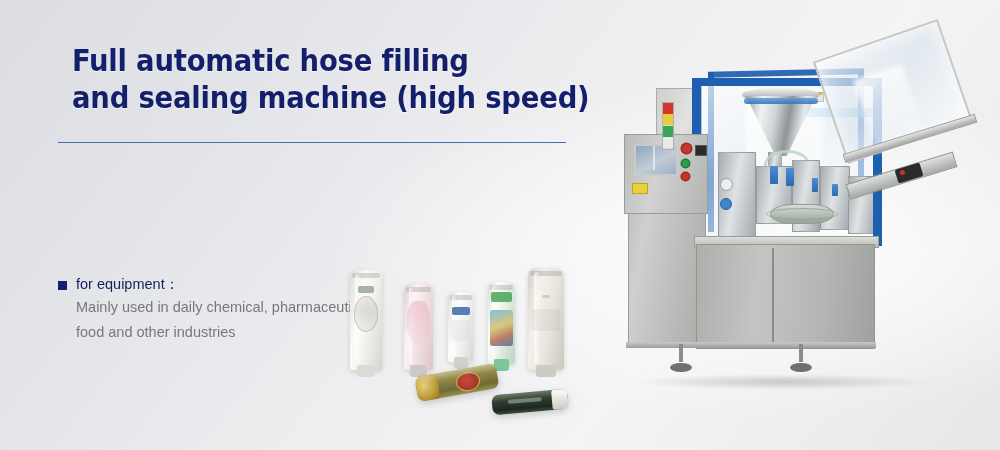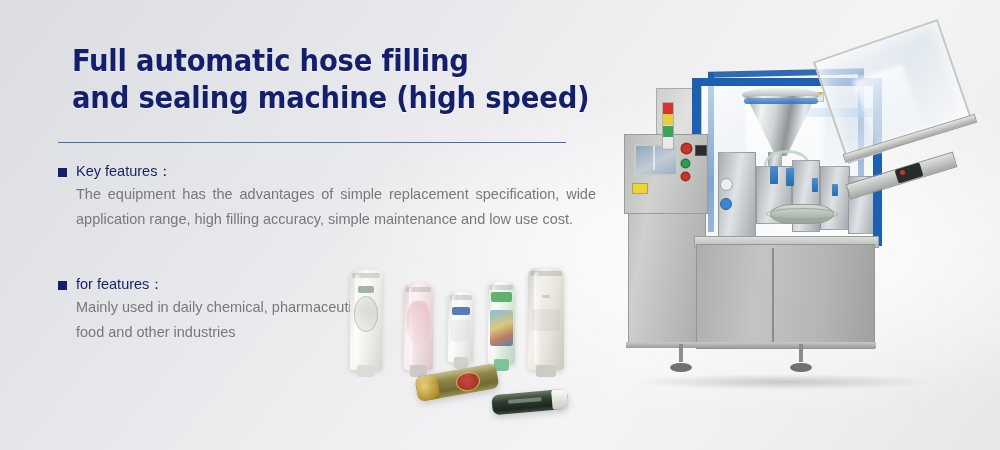--- a/index.html
+++ b/index.html
@@ -259,32 +259,25 @@
 <body>
 
 <div class="banner">
 
   <div class="copy">
     <h1 class="title">Full automatic hose filling
 and sealing machine (high speed)</h1>
   </div>
   <div class="rule"></div>
 
-  <div class="block block-features">
-    <div class="head-row">
-      <span class="bullet"></span>
-      <span class="head-label">Key features：</span>
-    </div>
-    <div class="body-text body-justify">The equipment has the advantages of simple replacement specification, wide application range, high filling accuracy, simple maintenance and low use cost.</div>
-  </div>
 
   <div class="block block-industry">
     <div class="head-row">
       <span class="bullet"></span>
-      <span class="head-label">for features：</span>
+      <span class="head-label">for equipment：</span>
     </div>
     <div class="body-text body-narrow">Mainly used in daily chemical, pharmaceutical, food and other industries</div>
   </div>
 
   <div class="tubes">
 
     <div class="tube" style="left:8px;top:18px;width:32px;height:100px;">
       <div class="body" style="background:linear-gradient(100deg,#dedcd6,#fbfbf9 32%,#efeeea 62%,#d5d4ce);"></div>
       <div class="seal"></div>
         <div class="gloss"></div>

